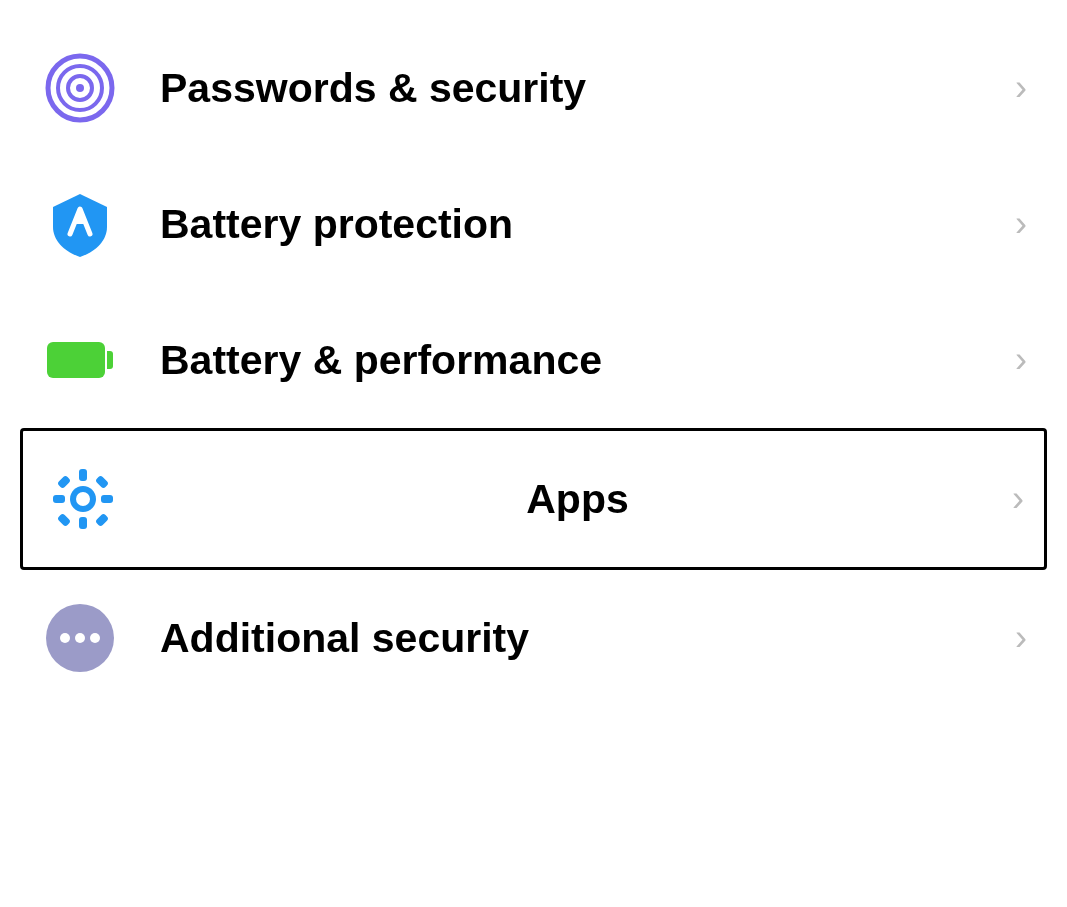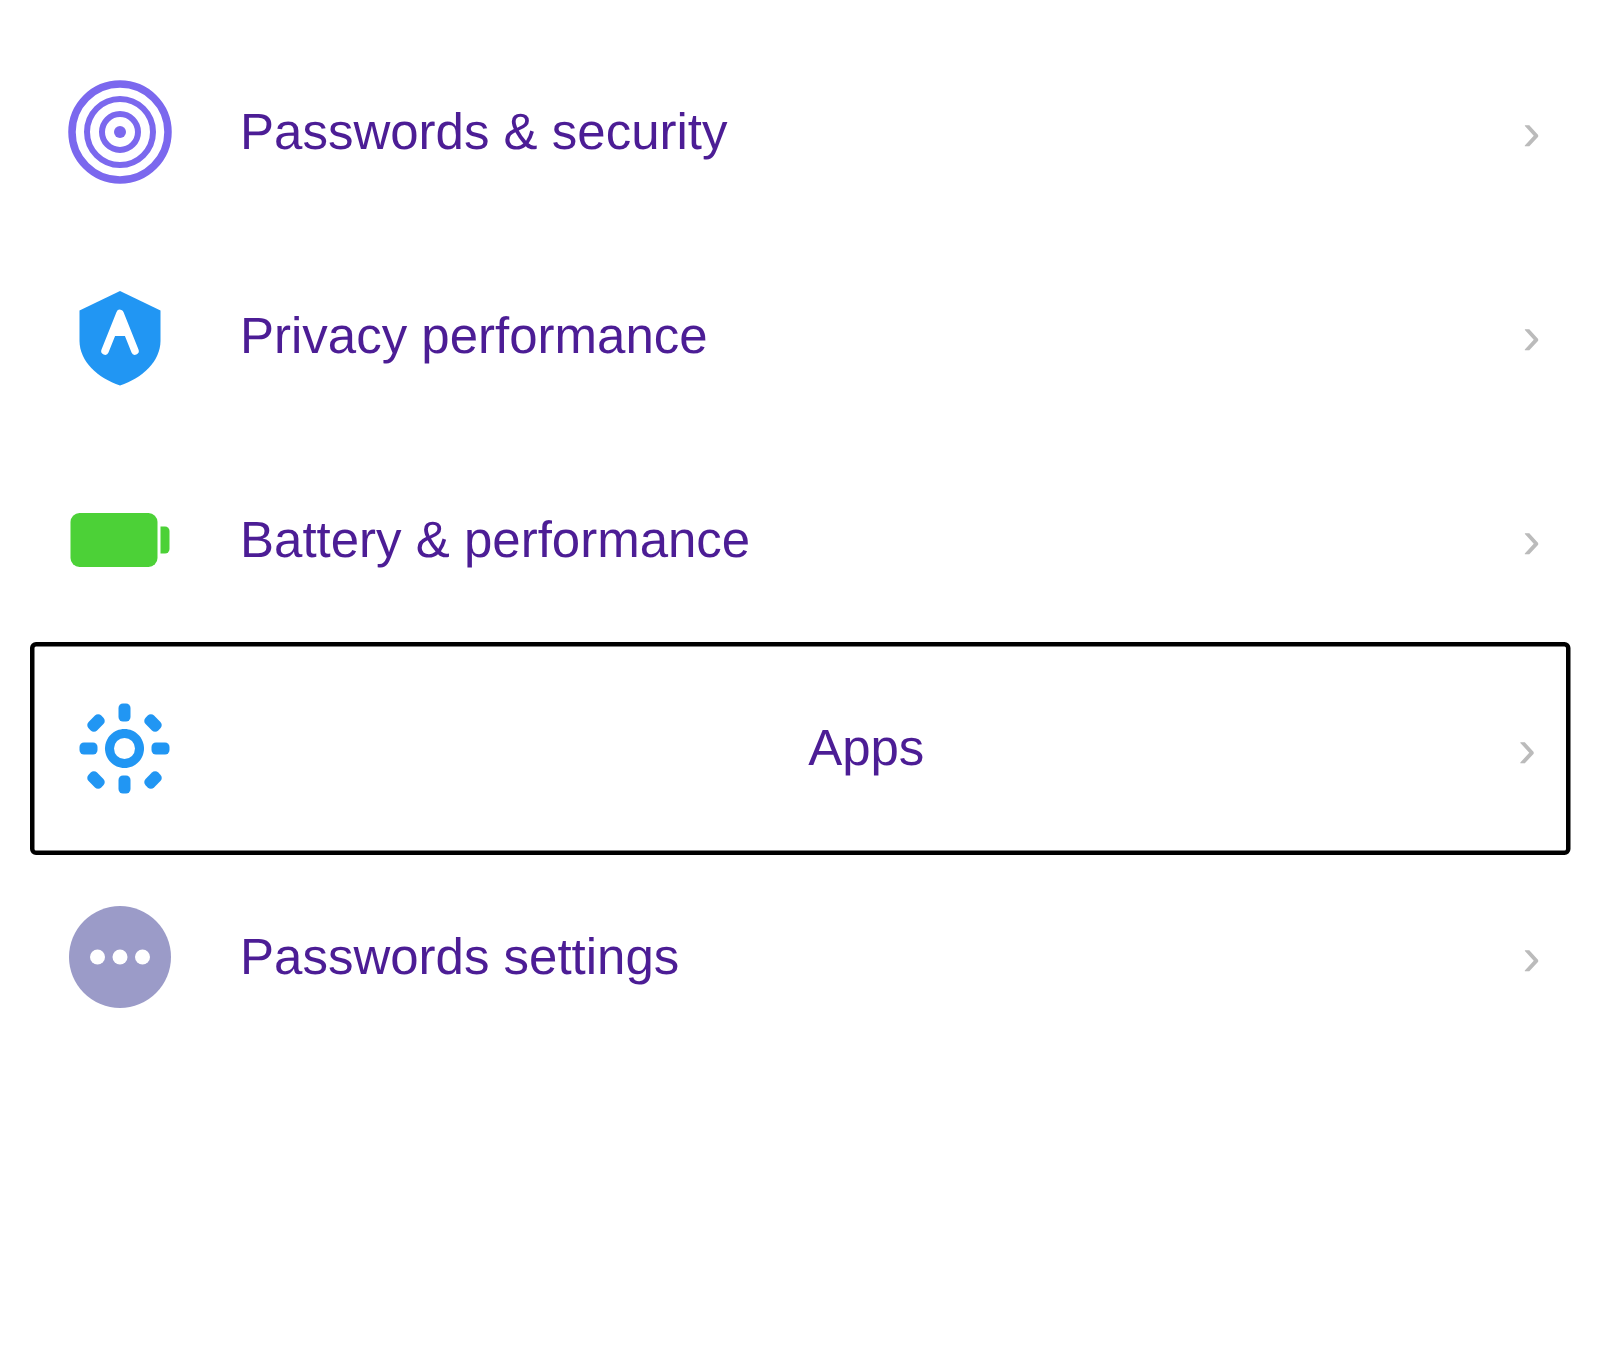--- a/index.html
+++ b/index.html
@@ -45,23 +45,23 @@
       width: 80px;
       height: 80px;
       display: flex;
       align-items: center;
       justify-content: center;
       flex-shrink: 0;
       margin-right: 40px;
     }
 
     .item-label {
-      font-size: 34px;
-      font-weight: 400;
-      color: #4c1d95;
+      font-size: 41px;
+      font-weight: 700;
+      color: #000000;
       flex: 1;
     }
 
     .chevron {
       color: #bbbbbb;
       font-size: 36px;
       font-weight: 300;
       margin-left: 20px;
     }
 
@@ -144,21 +144,21 @@
   <div class="settings-item">
     <div class="icon-wrapper">
       <svg class="icon-privacy" viewBox="0 0 70 70" fill="none" xmlns="http://www.w3.org/2000/svg">
 
         <path d="M35 5 L62 18 L62 38 C62 52 50 63 35 68 C20 63 8 52 8 38 L8 18 Z" fill="#2196f3"></path>
 
         <path d="M25 45 L35 20 L45 45" stroke="white" stroke-width="5" stroke-linecap="round" stroke-linejoin="round" fill="none"></path>
         <path d="M28 35 L35 20 L42 35" fill="white"></path>
       </svg>
     </div>
-    <span class="item-label">Privacy performance</span>
+    <span class="item-label">Battery protection</span>
     <span class="chevron">›</span>
   </div>
 
   <div class="settings-item">
     <div class="icon-wrapper">
       <div class="icon-battery">
         <div class="battery-body"></div>
         <div class="battery-tip"></div>
       </div>
     </div>
@@ -188,17 +188,17 @@
   </div>
 
   <div class="settings-item">
     <div class="icon-wrapper">
       <div class="icon-additional">
         <div class="dot"></div>
         <div class="dot"></div>
         <div class="dot"></div>
       </div>
     </div>
-    <span class="item-label">Passwords settings</span>
+    <span class="item-label">Additional security</span>
     <span class="chevron">›</span>
   </div>
 
 </div>
 
 </body></html>

